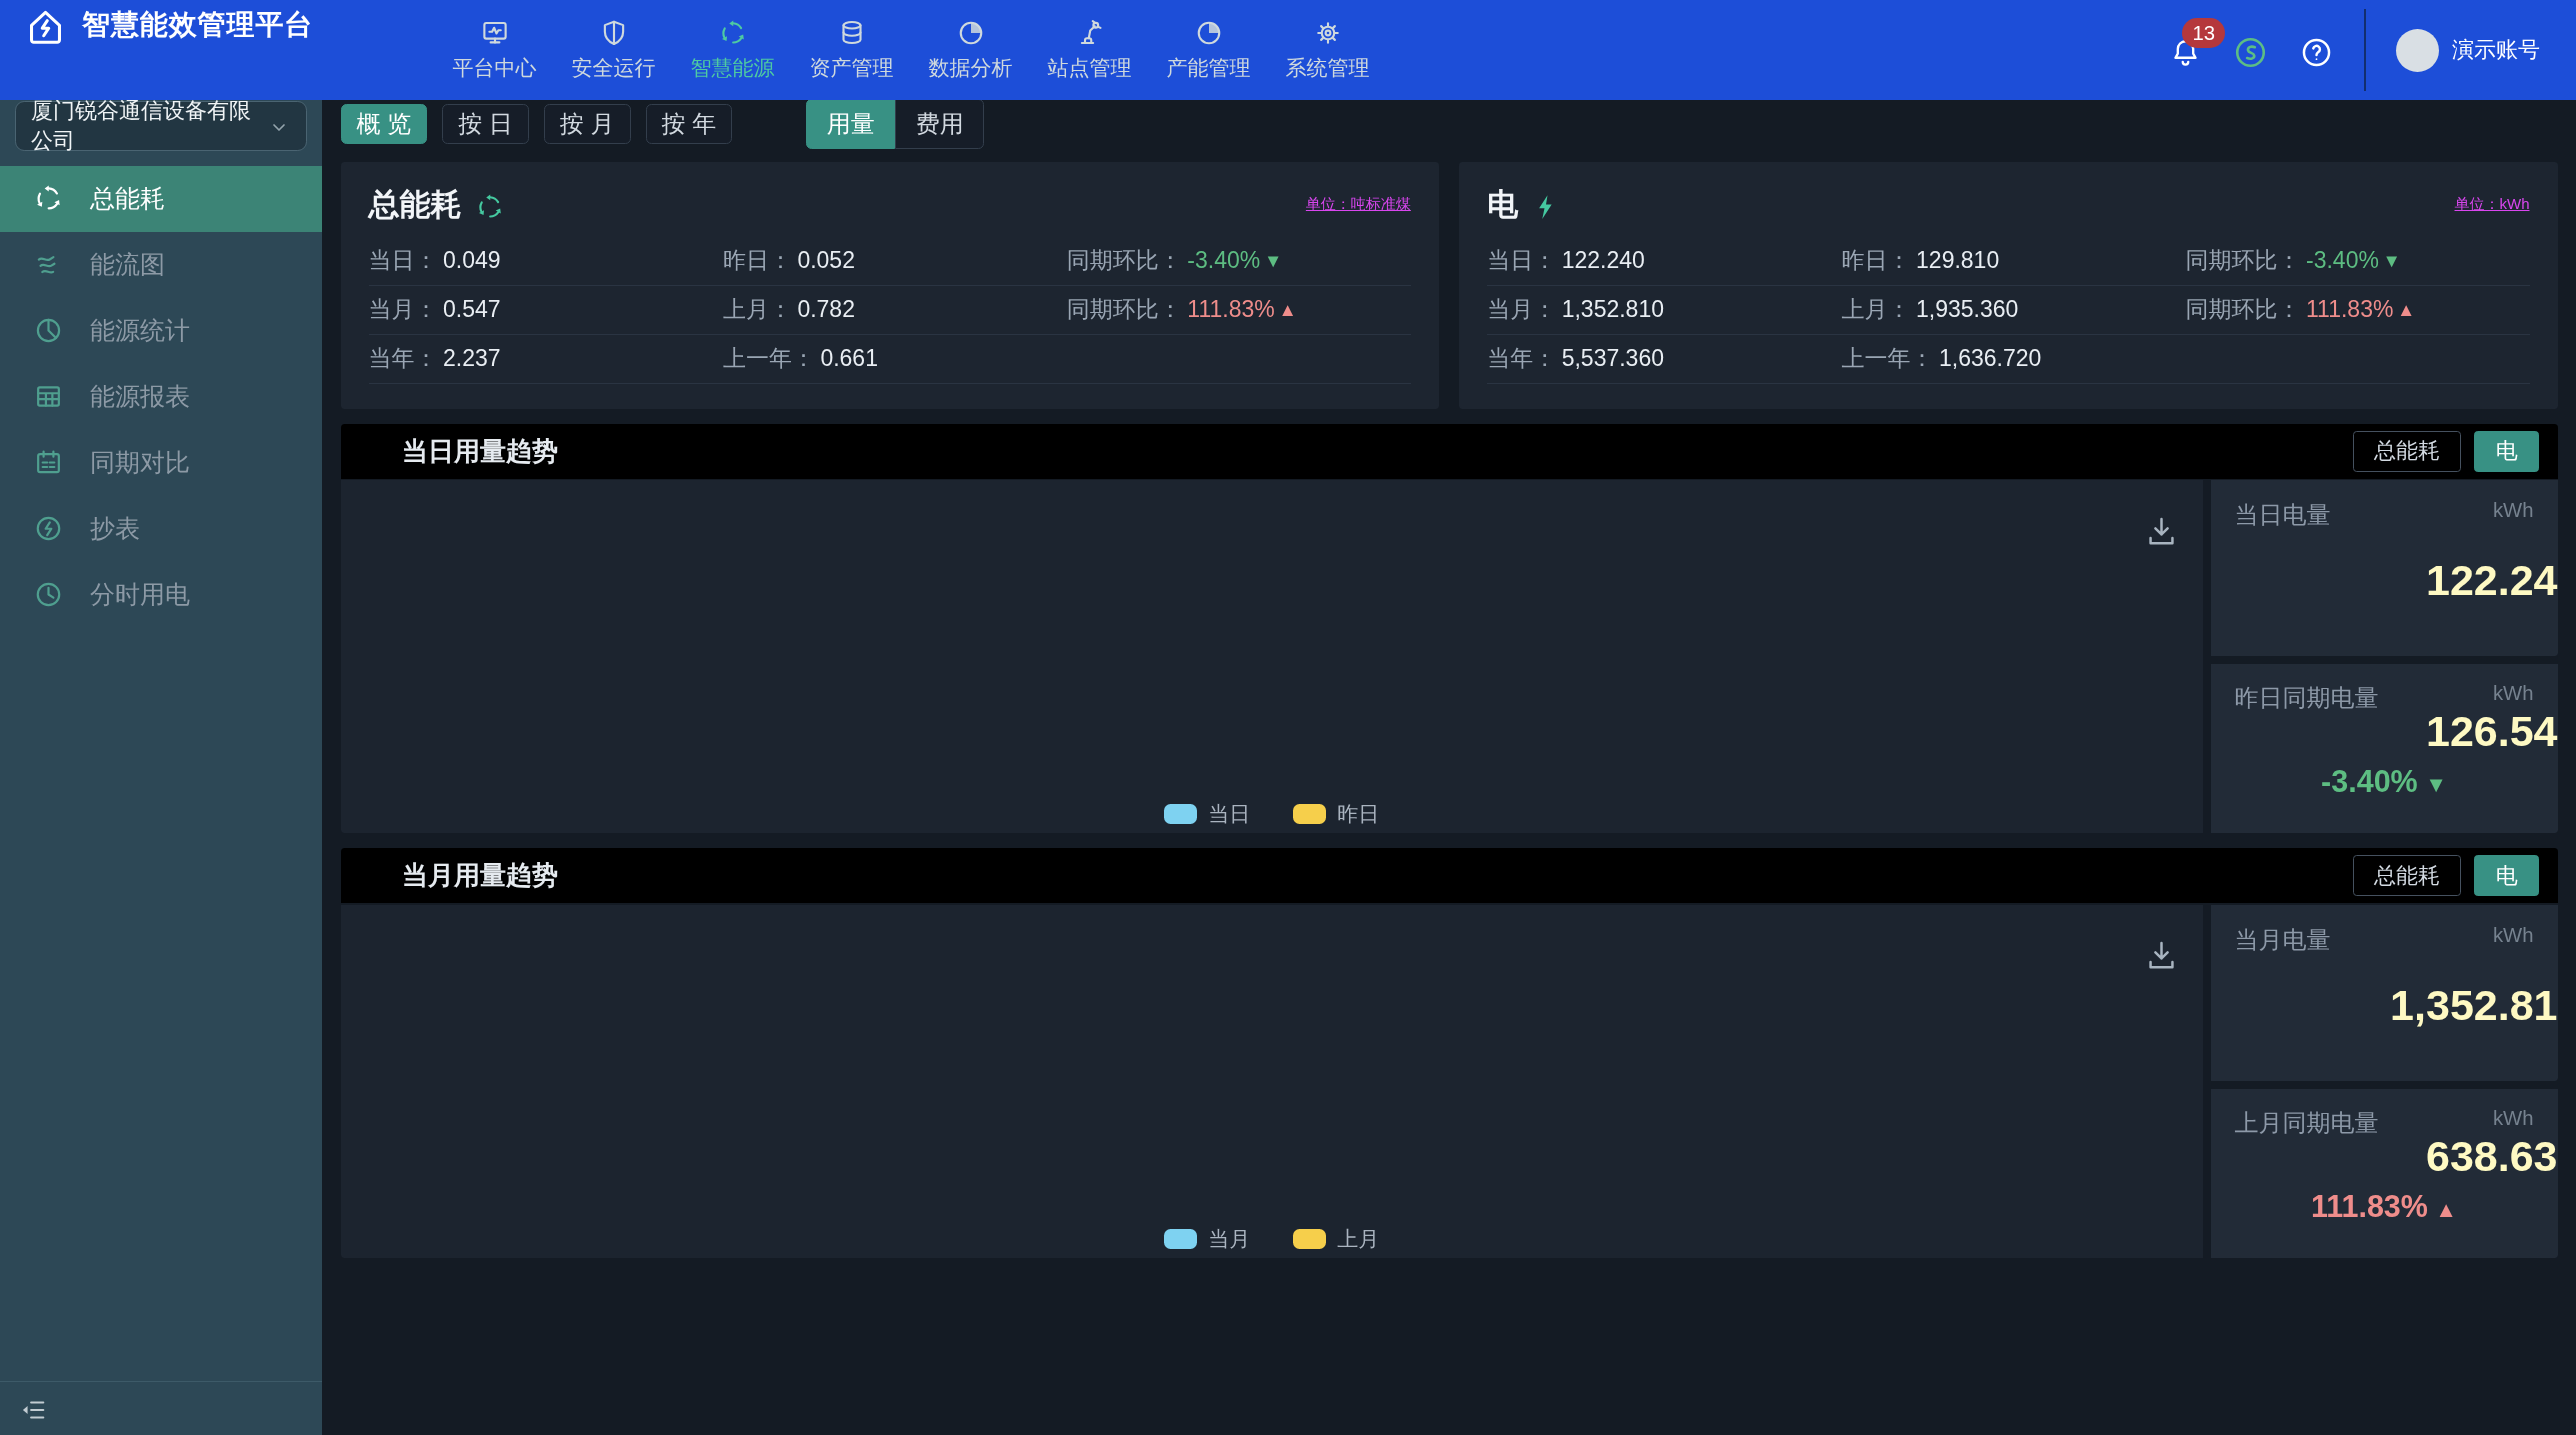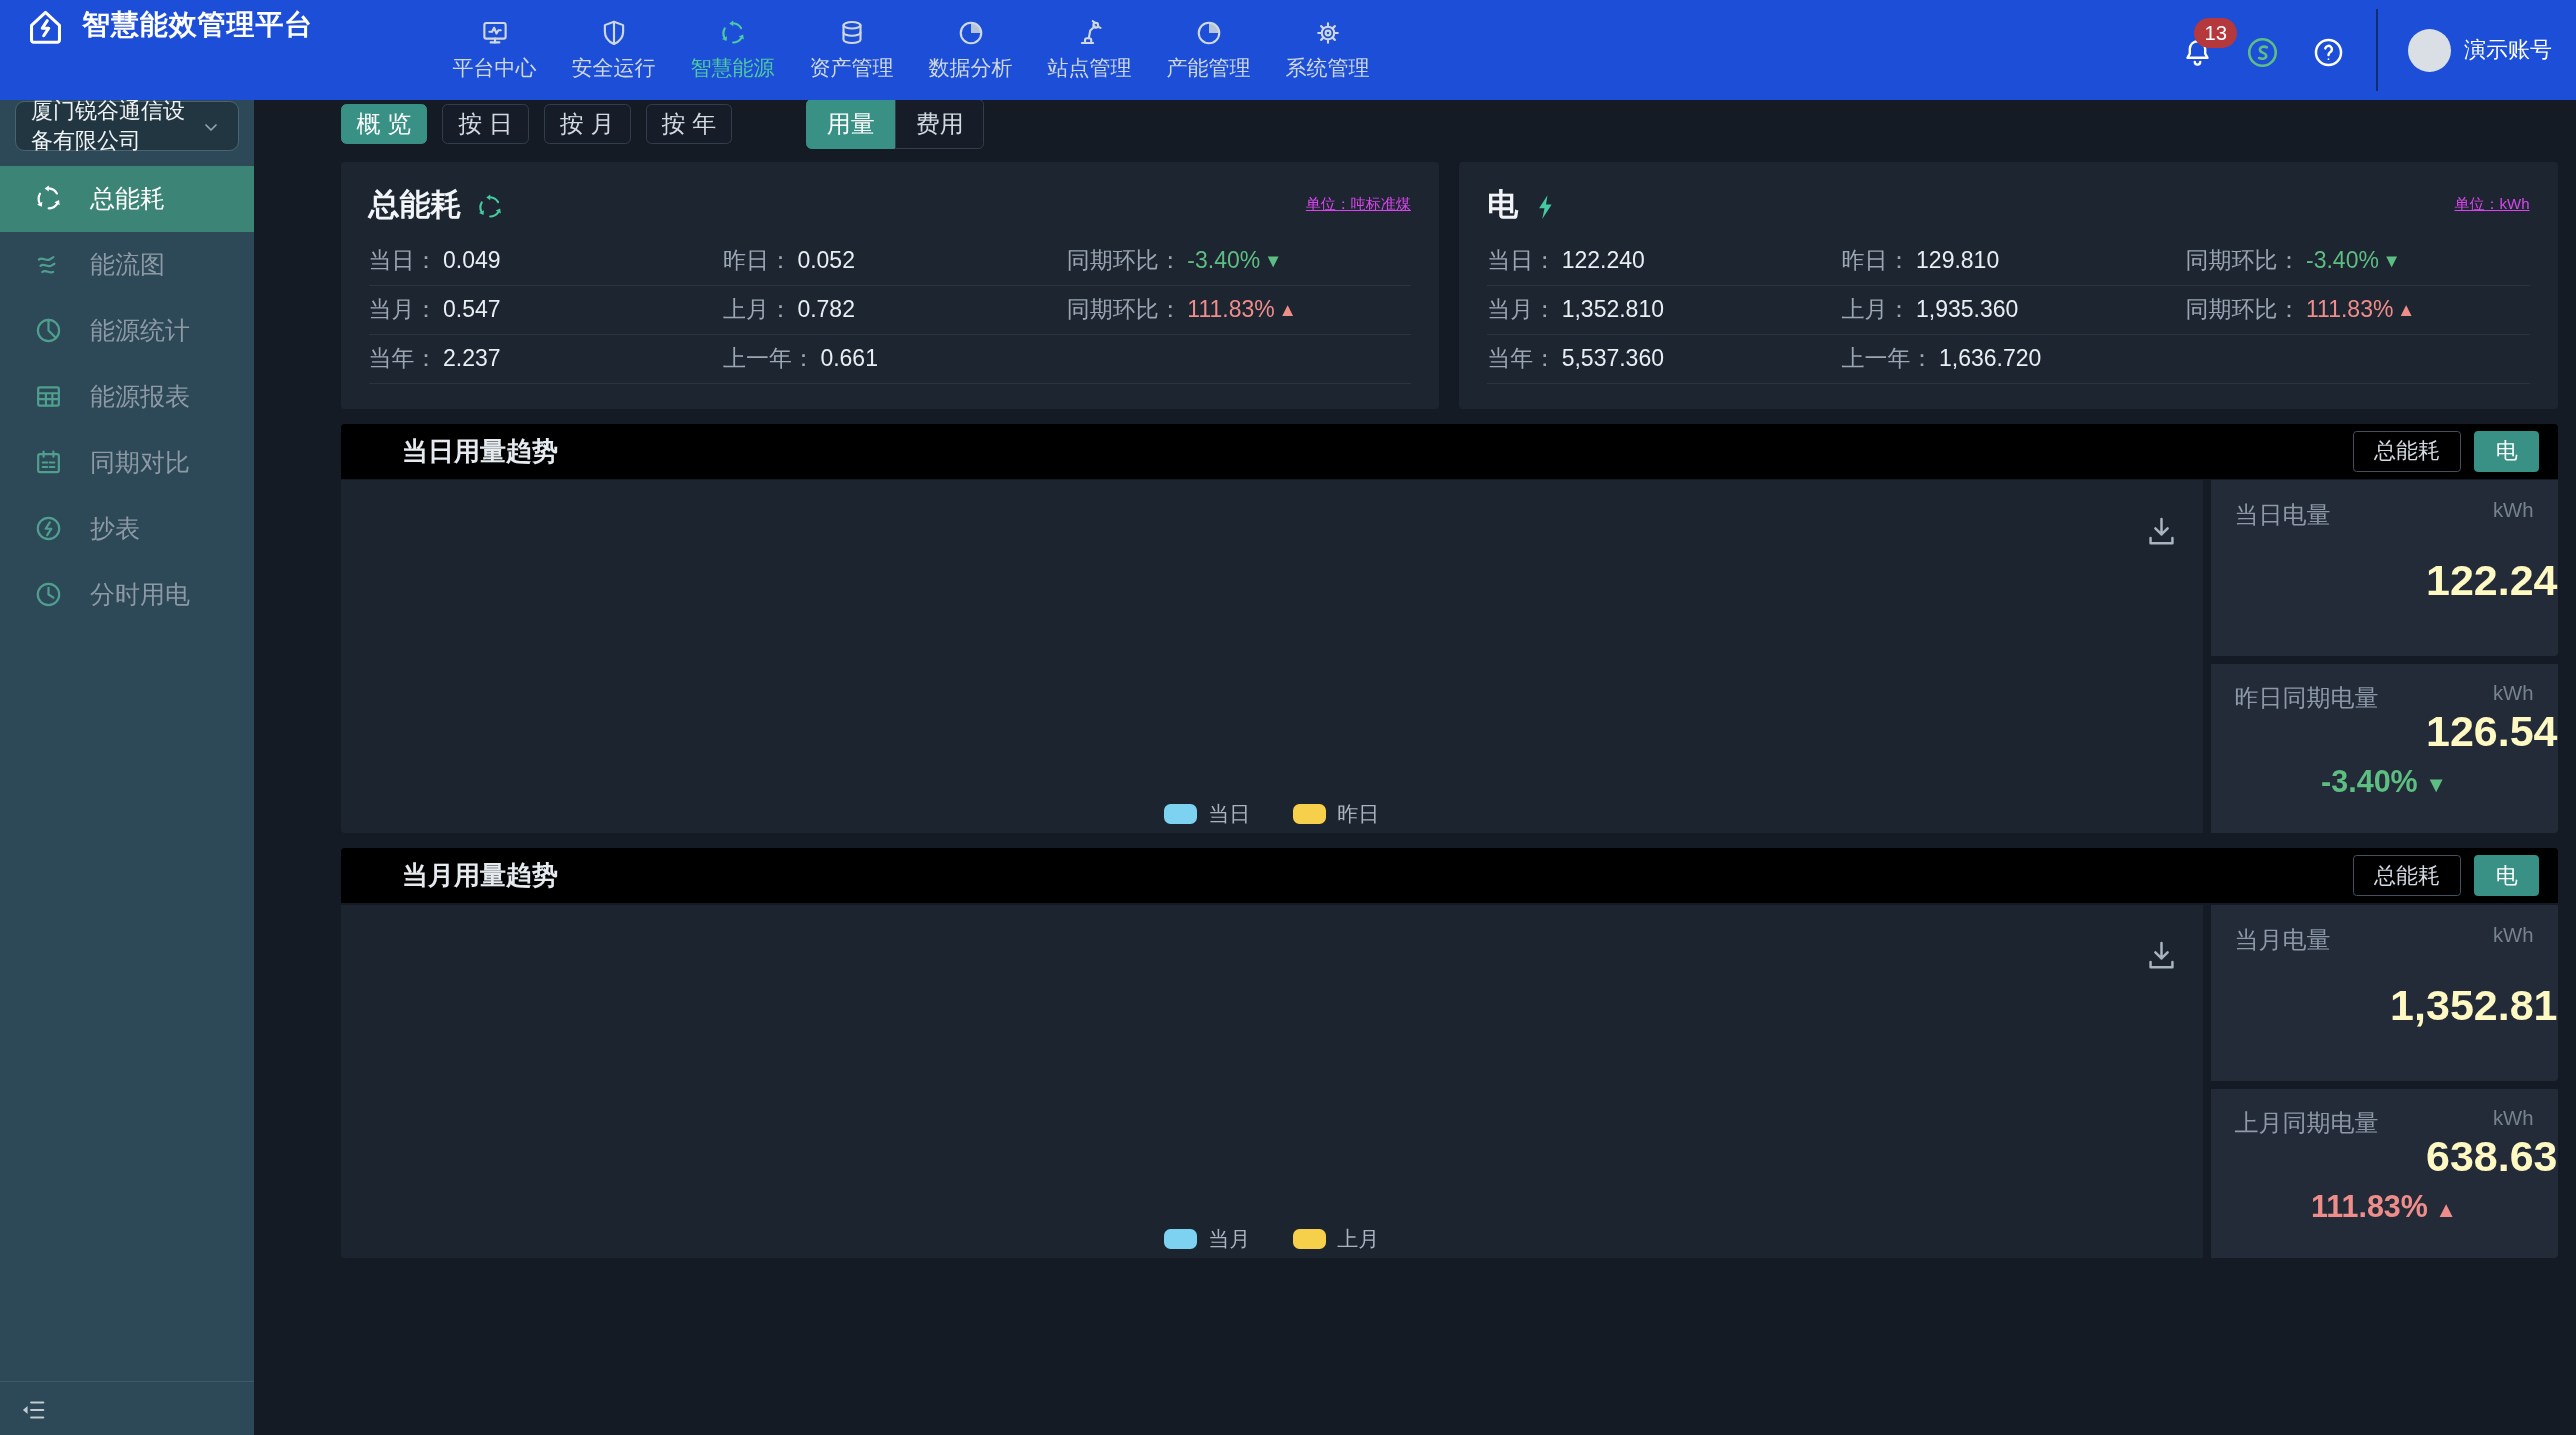--- a/index.html
+++ b/index.html
@@ -13,34 +13,34 @@
               display:flex;align-items:flex-start;z-index:5;}
   .brand{display:flex;align-items:center;gap:15px;padding-left:24px;width:435px;}
   .brand .logo{font-size:43px;color:#fff;}
   .app-title{font-size:28px;font-weight:bold;color:#fff;letter-spacing:0.9px;white-space:nowrap;}
   .header-nav{display:flex;height:100%;}
   .nav-item{width:119px;height:100%;display:flex;flex-direction:column;align-items:center;
             justify-content:center;gap:5.5px;color:#cfd9dd;cursor:pointer;}
   .nav-item .icon{font-size:30px;}
   .nav-label{font-size:21px;white-space:nowrap;}
   .nav-item.active{color:#4ecaa2;}
-  .header-right{margin-left:auto;display:flex;align-items:center;gap:30px;padding-right:24px;height:100%;}
+  .header-right{margin-left:auto;display:flex;align-items:center;gap:30px;padding-right:36px;height:100%;}
   .bell-wrap{position:relative;color:#fff;font-size:33px;cursor:pointer;}
   .badge{position:absolute;top:-13px;left:13px;min-width:43px;height:30px;border-radius:15px;
          background:#b5383c;color:#fff;font-size:20.3px;display:flex;align-items:center;
          justify-content:center;padding:0 7.4px;}
   .link-ico{color:#5cbd85;font-size:37px;cursor:pointer;}
   .help-ico{color:#fff;font-size:35px;cursor:pointer;}
   .vdiv{width:1.8px;height:82px;background:rgba(10,20,26,0.55);}
   .user-wrap{display:flex;align-items:center;gap:13px;cursor:pointer;}
   .avatar{width:43px;height:43px;border-radius:50%;background:#d9dfe4;}
   .user-name{font-size:22px;color:#fff;white-space:nowrap;}
 
   
-  .sidebar{position:absolute;left:0;top:82px;width:254px;bottom:0;background:#2d4856;z-index:4;}
+  .sidebar{position:absolute;left:0;top:82px;width:322px;bottom:0;background:#2d4856;z-index:4;}
   .company{margin:18.5px 15px 15px;height:50px;border:0.9px solid #4a6472;border-radius:9.2px;
            background:#223642;display:flex;align-items:center;padding:0 15px;font-size:22px;
            color:#f0f4f6;cursor:pointer;}
   .company .chev{margin-left:auto;color:#93a3ac;font-size:24px;}
   .menu-item{height:66px;display:flex;align-items:center;padding-left:33px;gap:26px;
              font-size:25px;color:#8d9aa6;cursor:pointer;}
   .menu-item .icon{font-size:31px;color:#4f9f8f;}
   .menu-item.active{background:#3c8476;color:#fff;}
   .menu-item.active .icon{color:#fff;}
   .sb-footer{position:absolute;bottom:0;left:0;right:0;height:54px;border-top:0.9px solid #3d5a68;

